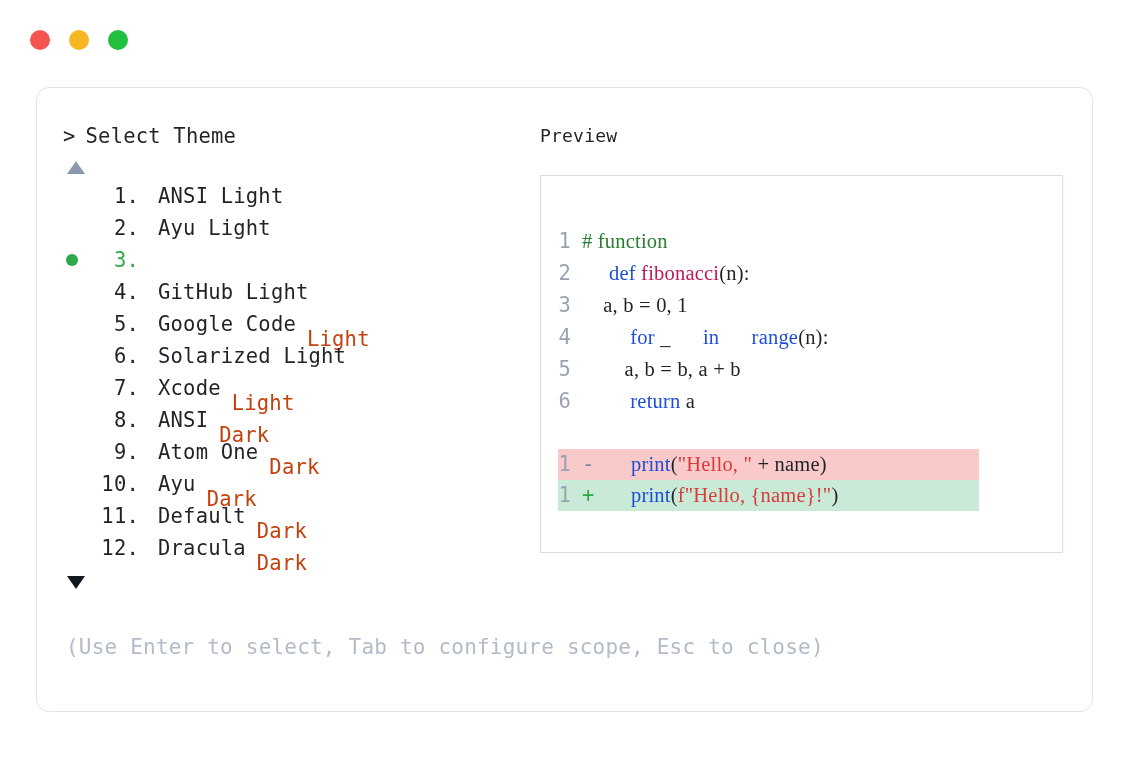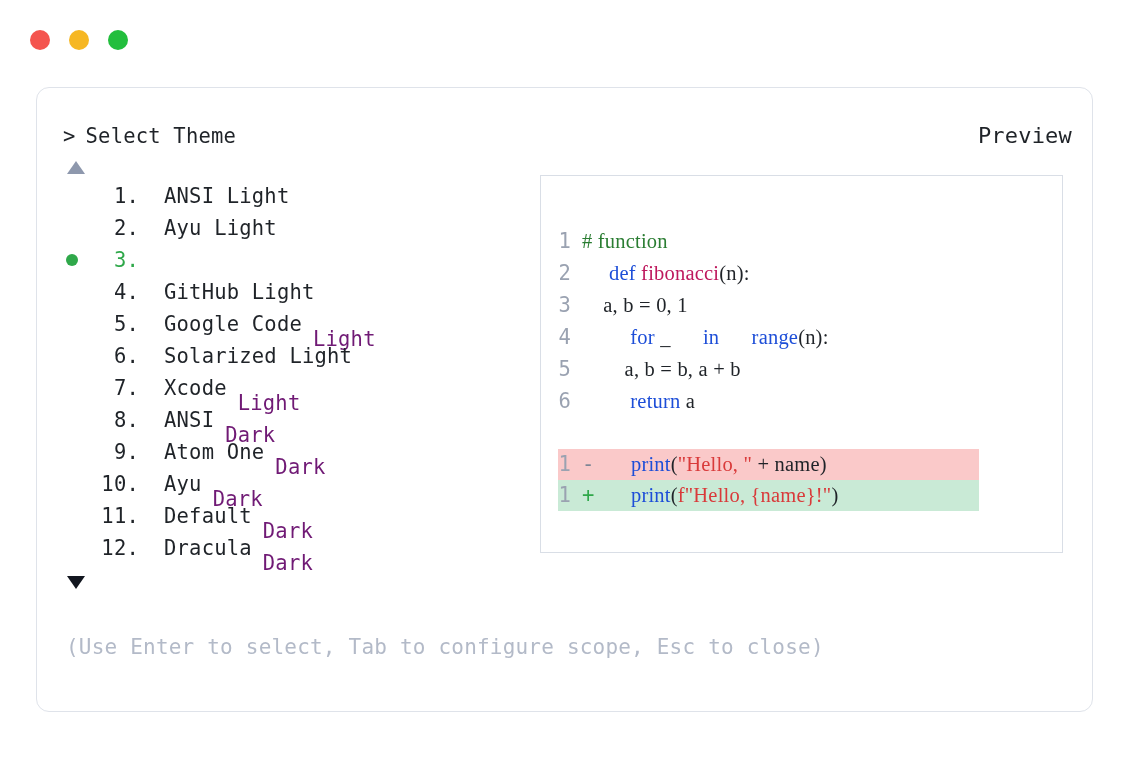--- a/index.html
+++ b/index.html
@@ -92,26 +92,25 @@
   }
   .prompt-caret {
     color: #1f2328;
     margin-right: 10px;
   }
   .prompt-title {
     color: #1f2328;
   }
 
   .preview-label {
-    font-size: 22px;
+    font-size: 18px;
     line-height: 28px;
     color: #1f2328;
     letter-spacing: 0.2px;
     padding-left: 3px;
-    text-align: right;
   }
 
   
   .arrow {
     width: 0;
     height: 0;
     margin-left: 4px;
   }
   .arrow-up {
     border-left: 9px solid transparent;
@@ -162,24 +161,23 @@
     text-align: right;
     color: #1f2328;
   }
   .row-dot {
     color: #1f2328;
     width: 19px;
     flex: none;
   }
   .row-name {
     color: #1f2328;
-    margin-left: 6px;
   }
   .row-suffix {
-    color: #701a75;
+    color: #c2410c;
     margin-left: 11px;
     margin-top: 29px;
   }
   .theme-row.selected .row-num,
   .theme-row.selected .row-dot,
   .theme-row.selected .row-name {
     color: #2fa84a;
   }
 
   

